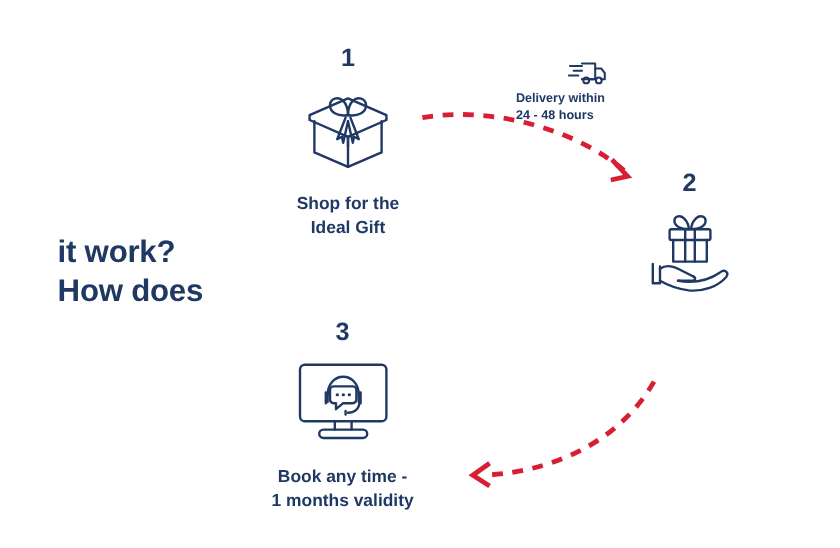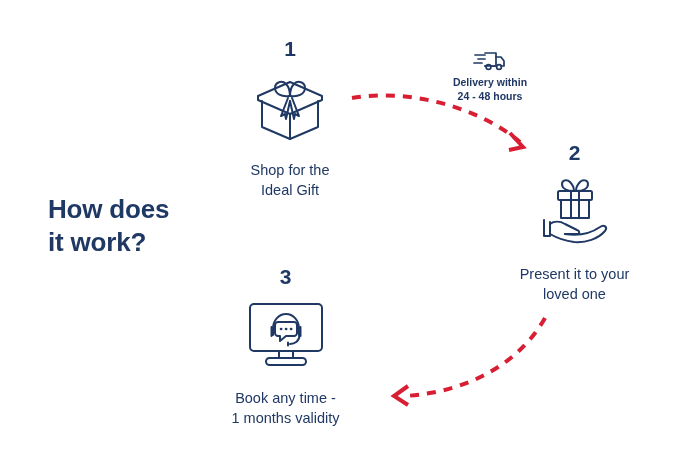--- a/index.html
+++ b/index.html
@@ -41,37 +41,36 @@
   }
   .step-icon {
     display: flex;
     align-items: center;
     justify-content: center;
     height: 78px;
   }
   .step-caption {
     margin-top: 16px;
     font-size: 14.5px;
-    font-weight: normal;
+    font-weight: bold;
     line-height: 1.35;
     color: #1f3864;
     white-space: pre-line;
   }
   
   #step-1 { left: 205px; top: 38px; width: 170px; }
   #step-2 { left: 487px; top: 142px; width: 175px; }
   #step-3 { left: 198px; top: 266px; width: 175px; }
 
   
   .delivery-badge {
     position: absolute;
     left: 430px;
     top: 50px;
     width: 120px;
-    text-align: center;
   }
   .delivery-icon {
     height: 22px;
     display: flex;
     align-items: center;
     justify-content: center;
     margin-bottom: 3px;
   }
   .delivery-text {
     font-size: 10.5px;
@@ -89,22 +88,22 @@
     height: 457px;
     pointer-events: none;
   }
 </style>
 </head>
 <body>
 
 <div id="infographic">
 
   <div class="heading">
+    <div>it work?</div>
     <div>How does</div>
-    <div>it work?</div>
   </div>
 
   <div class="step" id="step-1">
     <div class="step-number">1</div>
     <div class="step-icon">
       <svg width="78" height="72" viewBox="0 0 78 72" fill="none" stroke="#1f3864" stroke-width="2" stroke-linecap="round" stroke-linejoin="round">
 
         <path d="M7 26 L39 12 L71 26 L71 30 L39 44 L7 30 Z"></path>
         <path d="M11 31 L11 57 L39 69 L39 44"></path>
         <path d="M67 31 L67 57 L39 69"></path>
@@ -156,22 +155,20 @@
         <path d="M47 17 L47 44"></path>
 
         <path d="M42 17 C36 17 30 15 30 10 C30 6 35 5 38 8 C41 11 42 14 42 17"></path>
         <path d="M44 17 C50 17 56 15 56 10 C56 6 51 5 48 8 C45 11 44 14 44 17"></path>
 
         <path d="M12 46 L12 62 L18 62 L18 48"></path>
         <path d="M18 50 C22 47 28 47 33 50 L45 56 C48 57 48 60 45 60 L33 60"></path>
         <path d="M33 60 C46 62 58 60 68 53 C72 50 76 53 73 57 C66 65 54 69 42 68 C33 67 25 64 18 60"></path>
       </svg>
     </div>
-    <div class="step-caption">Present it to your
-loved one</div>
   </div>
 
   <div class="step" id="step-3">
     <div class="step-number">3</div>
     <div class="step-icon">
       <svg width="88" height="72" viewBox="0 0 88 72" fill="none" stroke="#1f3864" stroke-width="2" stroke-linecap="round" stroke-linejoin="round">
 
         <rect x="8" y="6" width="72" height="47" rx="4"></rect>
 
         <path d="M37 53 L37 60 M51 53 L51 60"></path>

